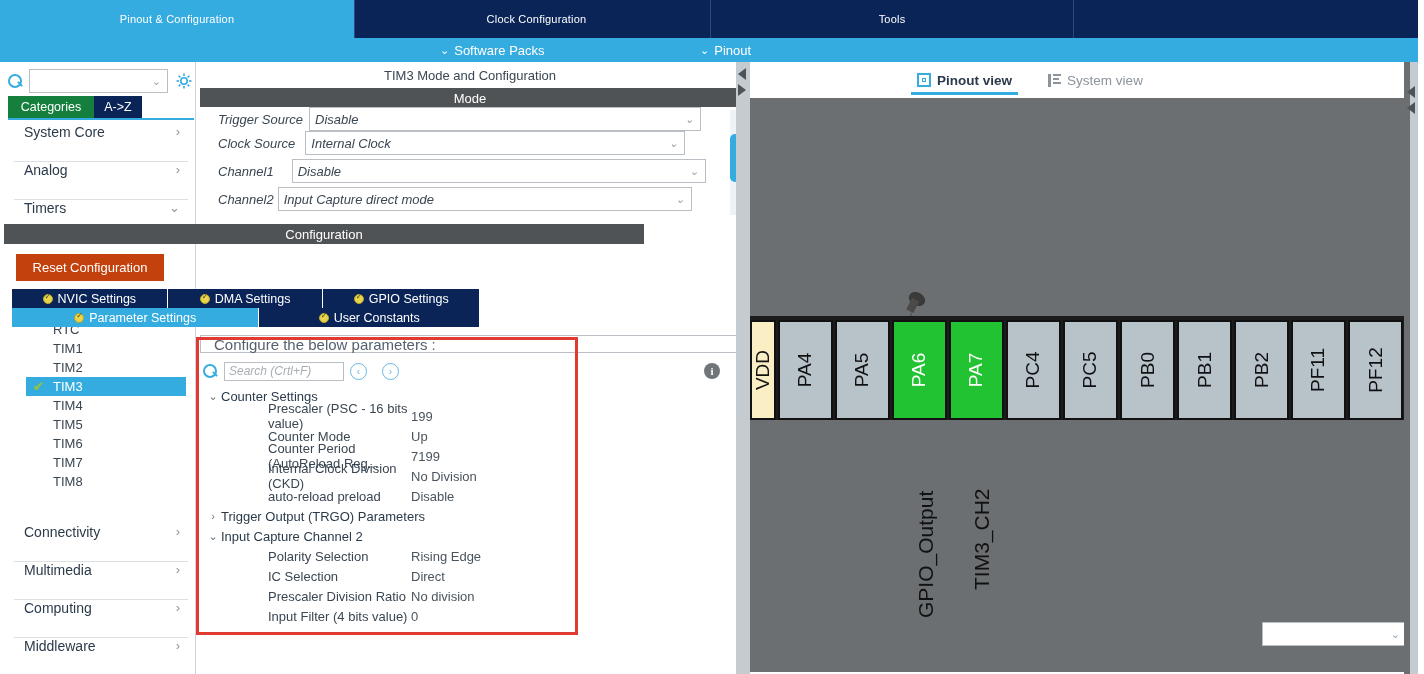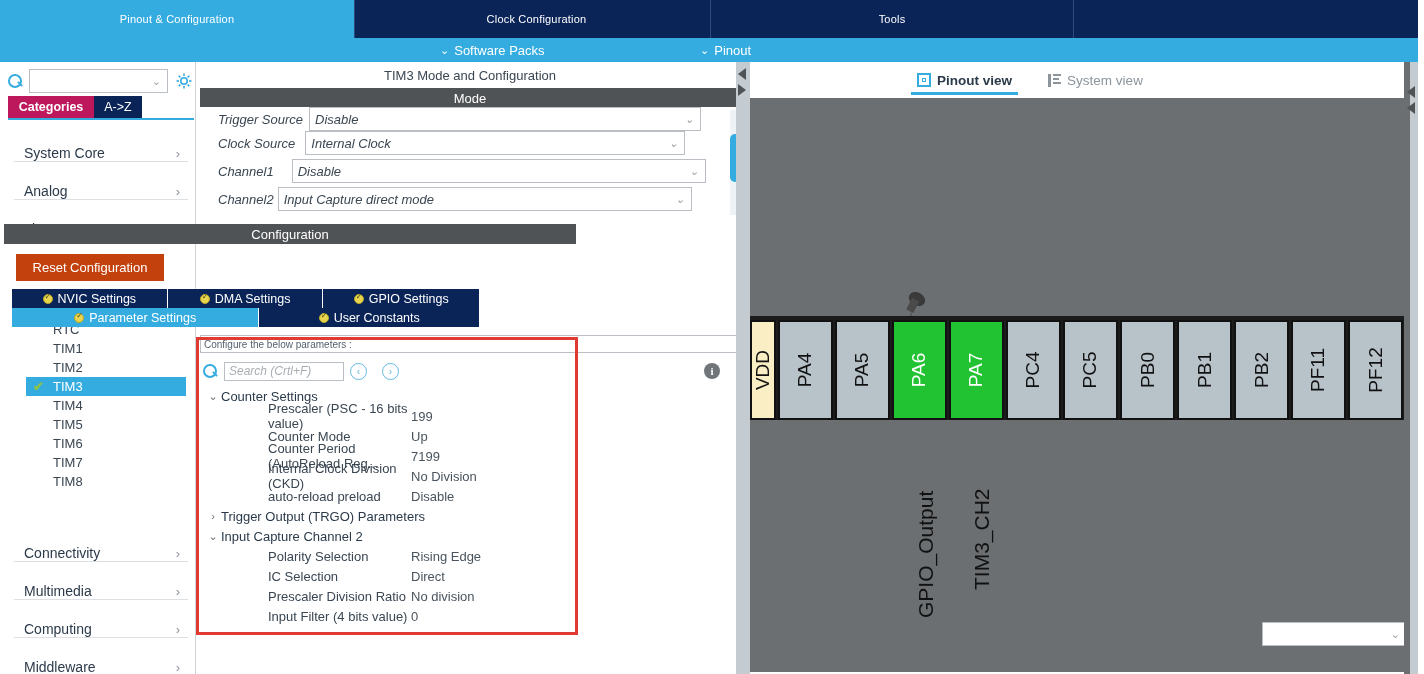--- a/index.html
+++ b/index.html
@@ -43,26 +43,26 @@
     flex:1 1 auto; height:24px; border:1px solid #b9bec4; background:#fff;
     display:flex; align-items:center; justify-content:flex-end; padding-right:6px;
   }
   .combo .cv { flex:1 1 auto; font-size:12px; color:#333; padding-left:4px; text-align:left; }
   .chevdn { color:#9aa2aa; font-size:11px; }
   .gear { width:20px; height:20px; position:relative; flex:0 0 auto; }
   .gear svg { display:block; }
 
   .cat-tabs { position:absolute; left:8px; top:34px; width:186px; height:22px; display:flex; }
   .cat-tab { height:22px; display:flex; align-items:center; justify-content:center; color:#fff; font-size:12.5px; padding:0 10px; }
-  .cat-tab.active { background:#be185d;font-weight:bold; }
+  .cat-tab.active { background:#15803d; }
   .cat-tab.inactive { background:#0a2458; }
   .cat-underline { position:absolute; left:8px; top:56px; width:186px; height:2px; background:#35ace0; }
 
   .cat-list { position:absolute; left:14px; top:62px; width:174px; }
-  .cat-row { height:38px; display:flex; align-items:flex-end; justify-content:space-between;
+  .cat-row { height:38px; display:flex; align-items:flex-start; justify-content:space-between;
              border-bottom:1px solid #dcdfe3; font-size:14px; color:#2b3a4a; padding:0 8px 0 10px; }
   .cat-row .arr { color:#8c949c; font-size:13px; }
 
   .tim-scrollup { position:absolute; left:14px; top:238px; width:174px; height:14px; display:flex; align-items:center; justify-content:center; }
   .tim-scrollup .tri { width:0;height:0;border-left:5px solid transparent;border-right:5px solid transparent;border-bottom:5px solid #9aa2aa; }
 
   .tim-list { position:absolute; left:26px; top:258px; width:160px; }
   .tim-item { height:19px; display:flex; align-items:center; font-size:13px; color:#3a4652; padding-left:27px; position:relative; }
   .tim-item.selected { background:#35ace0; color:#ffffff; }
   .tim-item .check { position:absolute; left:7px; top:2px; color:#8bc34a; font-size:13px; font-weight:bold; }
@@ -78,38 +78,38 @@
   .mode-box { position:absolute; left:4px; top:46px; width:540px; height:113px; background:#ffffff; overflow:hidden; }
   .mrow { position:absolute; left:18px; height:24px; display:flex; align-items:center; }
   .mlabel { font-size:13px; color:#3a4652; width:auto; white-space:nowrap; }
   .mfield { height:24px; border:1px solid #b9bec4; background:#fff; display:flex; align-items:center; padding:0 6px 0 5px; }
   .mfield .fv { flex:1 1 auto; font-size:13px; color:#3a4652; }
   .mfield .fc { color:#9aa2aa; font-size:11px; margin-left:6px; }
 
   .mode-scroll { position:absolute; right:4px; top:50px; width:10px; height:105px; background:#eef3f7; }
   .mode-thumb { position:absolute; left:0; top:24px; width:10px; height:48px; background:#35ace0; border-radius:5px; }
 
-  .cfg-band { position:absolute; left:4px; top:224px; width:572px; height:20px; }
+  .cfg-band { position:absolute; left:4px; top:224px; width:640px; height:20px; }
 
   .reset-btn { position:absolute; left:16px; top:254px; width:148px; height:27px; background:#c2410c; color:#ffffff;
                font-size:13px; display:flex; align-items:center; justify-content:center; }
 
   .tabs-grid { position:absolute; left:4px; top:289px; width:475px;padding-left:8px; }
   .tab-rowA { display:flex; height:19px; }
   .tab-rowB { display:flex; height:19px; }
   .cfg-tab { display:flex; align-items:center; justify-content:center; gap:5px; color:#ffffff; font-size:12.5px;
              background:#0a2458; border-right:1px solid #ffffff; }
   .cfg-tab.active { background:#35ace0; }
   .dot { width:10px; height:10px; border-radius:50%; background:#e8d44d; border:1px solid #b9a82a; flex:0 0 auto; position:relative; }
   .dot::after { content:"✓"; position:absolute; left:1px; top:-3px; font-size:8px; color:#4a4416; }
 
   .redbox { position:absolute; left:196px; top:337px; width:382px; height:298px; border:3px solid #e03a32; }
 
   .conf-note { position:absolute; left:200px; top:335px; width:540px; height:18px; border:1px solid #b9bec4; background:#ffffff;
-               display:flex; align-items:center; padding-left:3px; font-size:10px; color:#56616d; }
+               display:flex; align-items:center; padding-left:13px; font-size:15px; color:#56616d; }
 
   .param-search-row { position:absolute; left:203px; top:360px; width:230px; height:22px; display:flex; align-items:center; gap:6px; }
   .psearch { width:120px; height:19px; border:1px solid #b9bec4; background:#fff; display:flex; align-items:center; padding-left:4px;
              font-size:12px; color:#a8aeb4; font-style:italic; }
   .navbtn { width:17px; height:17px; border:1.5px solid #63b9e0; border-radius:50%; display:flex; align-items:center; justify-content:center;
             color:#63b9e0; font-size:10px; }
 
   .info-i { position:absolute; left:704px; top:363px; width:16px; height:16px; border-radius:50%; background:#6f7579; color:#fff;
             font-size:11px; font-weight:bold; display:flex; align-items:center; justify-content:center; font-family:"Liberation Serif", serif; }
 

